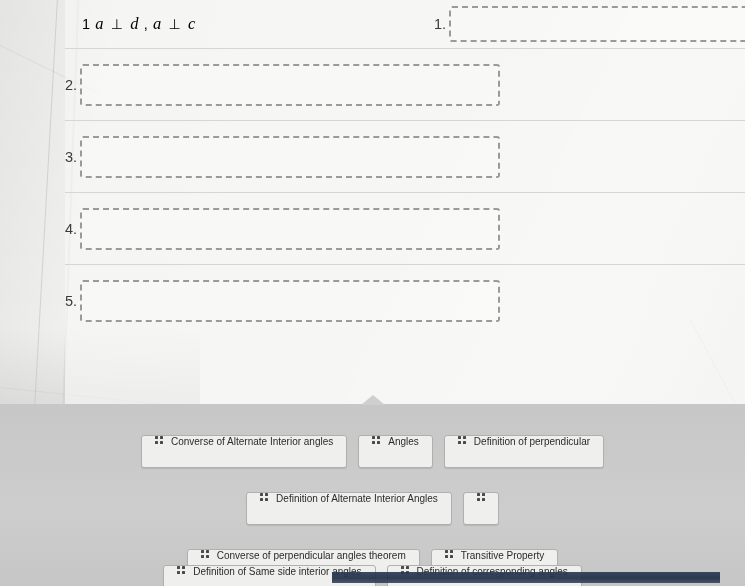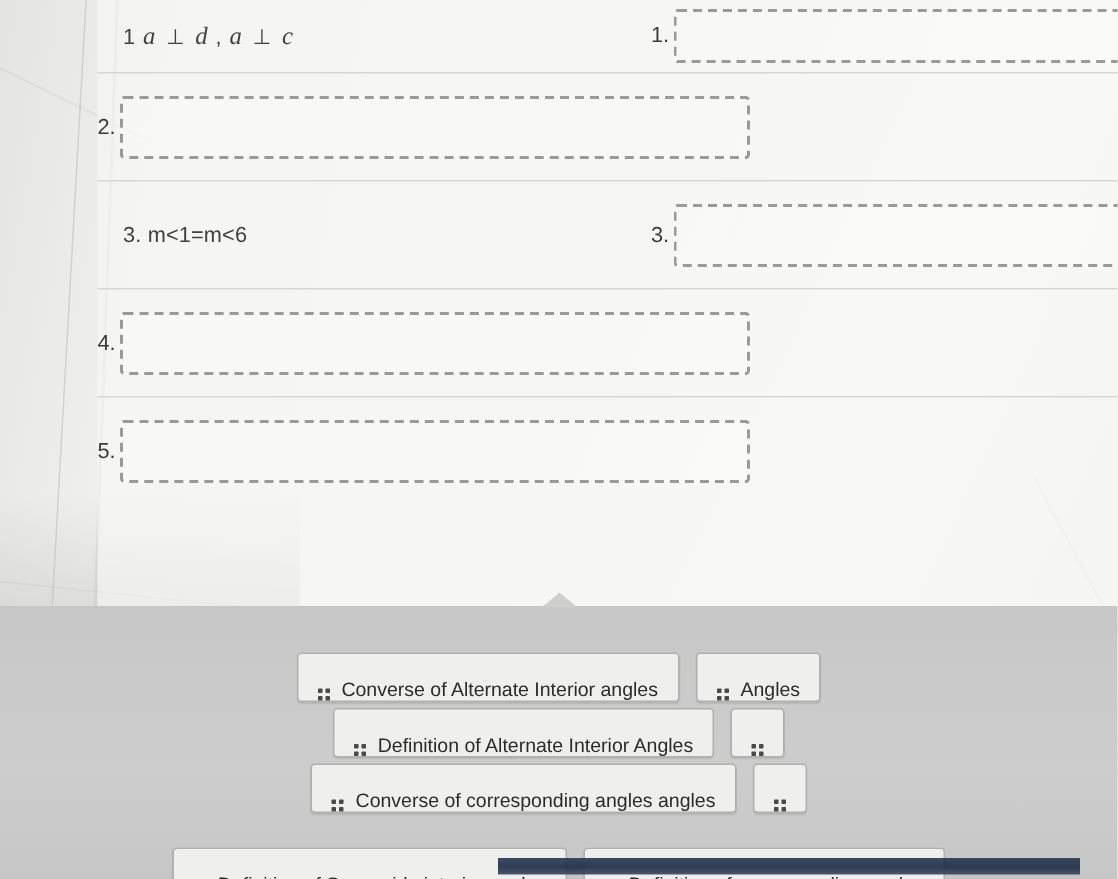--- a/index.html
+++ b/index.html
@@ -49,21 +49,21 @@
     display: flex;
     align-items: center;
   }
   .proof-row.first { height: 49px; }
   .proof-row.last { border-bottom: none; }
 
   .statement {
     flex: 0 0 352px;
     padding-left: 17px;
     font-size: 14.5px;
-    color: #404040;
+    color: #000000;
     letter-spacing: .1px;
     white-space: nowrap;
   }
   .statement .mathvar {
     font-family: "Liberation Serif", serif;
     font-style: italic;
     font-size: 16.5px;
     padding: 0 1px;
   }
   .statement .op {
@@ -114,34 +114,34 @@
     width: 0; height: 0;
     border-left: 12px solid transparent;
     border-right: 12px solid transparent;
     border-bottom: 10px solid #cfcfcf;
   }
   .chip-row {
     display: flex;
     justify-content: center;
     align-items: flex-start;
     gap: 11px;
-    margin-top: 4px;
+    margin-top: 24px;
   }
   .chip-row.r1 { margin-top: 31px; }
   .chip {
     box-sizing: border-box;
     display: inline-flex;
-    align-items: flex-end;
+    align-items: flex-start;
     gap: 8px;
     height: 33px;
     padding: 0 13px;
     background: #efefed;
     border: 1px solid #b0b0ae;
     border-radius: 3px;
-    font-size: 13px;
+    font-size: 10px;
     color: #2b2b2b;
     white-space: nowrap;
     box-shadow: 0 1px 1px rgba(0,0,0,0.10);
   }
   .grip {
     display: inline-grid;
     grid-template-columns: 3px 3px;
     grid-template-rows: 3px 3px;
     gap: 2px;
     flex: 0 0 auto;
@@ -199,21 +199,20 @@
   </div>
 
   <div class="proof-row">
     <div class="reason-cell">
       <span class="reason-index">2.</span>
       <div class="dropzone"></div>
     </div>
   </div>
 
   <div class="proof-row">
-    <div class="statement">3. m&lt;1=m&lt;6</div>
     <div class="reason-cell">
       <span class="reason-index">3.</span>
       <div class="dropzone"></div>
     </div>
   </div>
 
   <div class="proof-row">
     <div class="reason-cell">
       <span class="reason-index">4.</span>
       <div class="dropzone"></div>
@@ -244,20 +243,29 @@
     </div>
     <div class="chip">
       <span class="grip">
           <i></i>
           <i></i>
           <i></i>
           <i></i>
         </span>
       <span>Angles</span>
     </div>
+    <div class="chip">
+      <span class="grip">
+          <i></i>
+          <i></i>
+          <i></i>
+          <i></i>
+        </span>
+      <span>Definition of perpendicular</span>
+    </div>
   </div>
 
   <div class="chip-row">
     <div class="chip">
       <span class="grip">
           <i></i>
           <i></i>
           <i></i>
           <i></i>
         </span>
@@ -274,29 +282,30 @@
   </div>
 
   <div class="chip-row">
     <div class="chip">
       <span class="grip">
           <i></i>
           <i></i>
           <i></i>
           <i></i>
         </span>
-      <span>Converse of corresponding angles angles</span>
-    </div>
-    <div class="chip">
-      <span class="grip">
-          <i></i>
-          <i></i>
-          <i></i>
-          <i></i>
-        </span>
+      <span>Converse of perpendicular angles theorem</span>
+    </div>
+    <div class="chip">
+      <span class="grip">
+          <i></i>
+          <i></i>
+          <i></i>
+          <i></i>
+        </span>
+      <span>Transitive Property</span>
     </div>
   </div>
 </div>
 
 <div id="bank-overflow">
   <div class="chip-row">
     <div class="chip">
       <span class="grip">
           <i></i>
           <i></i>

